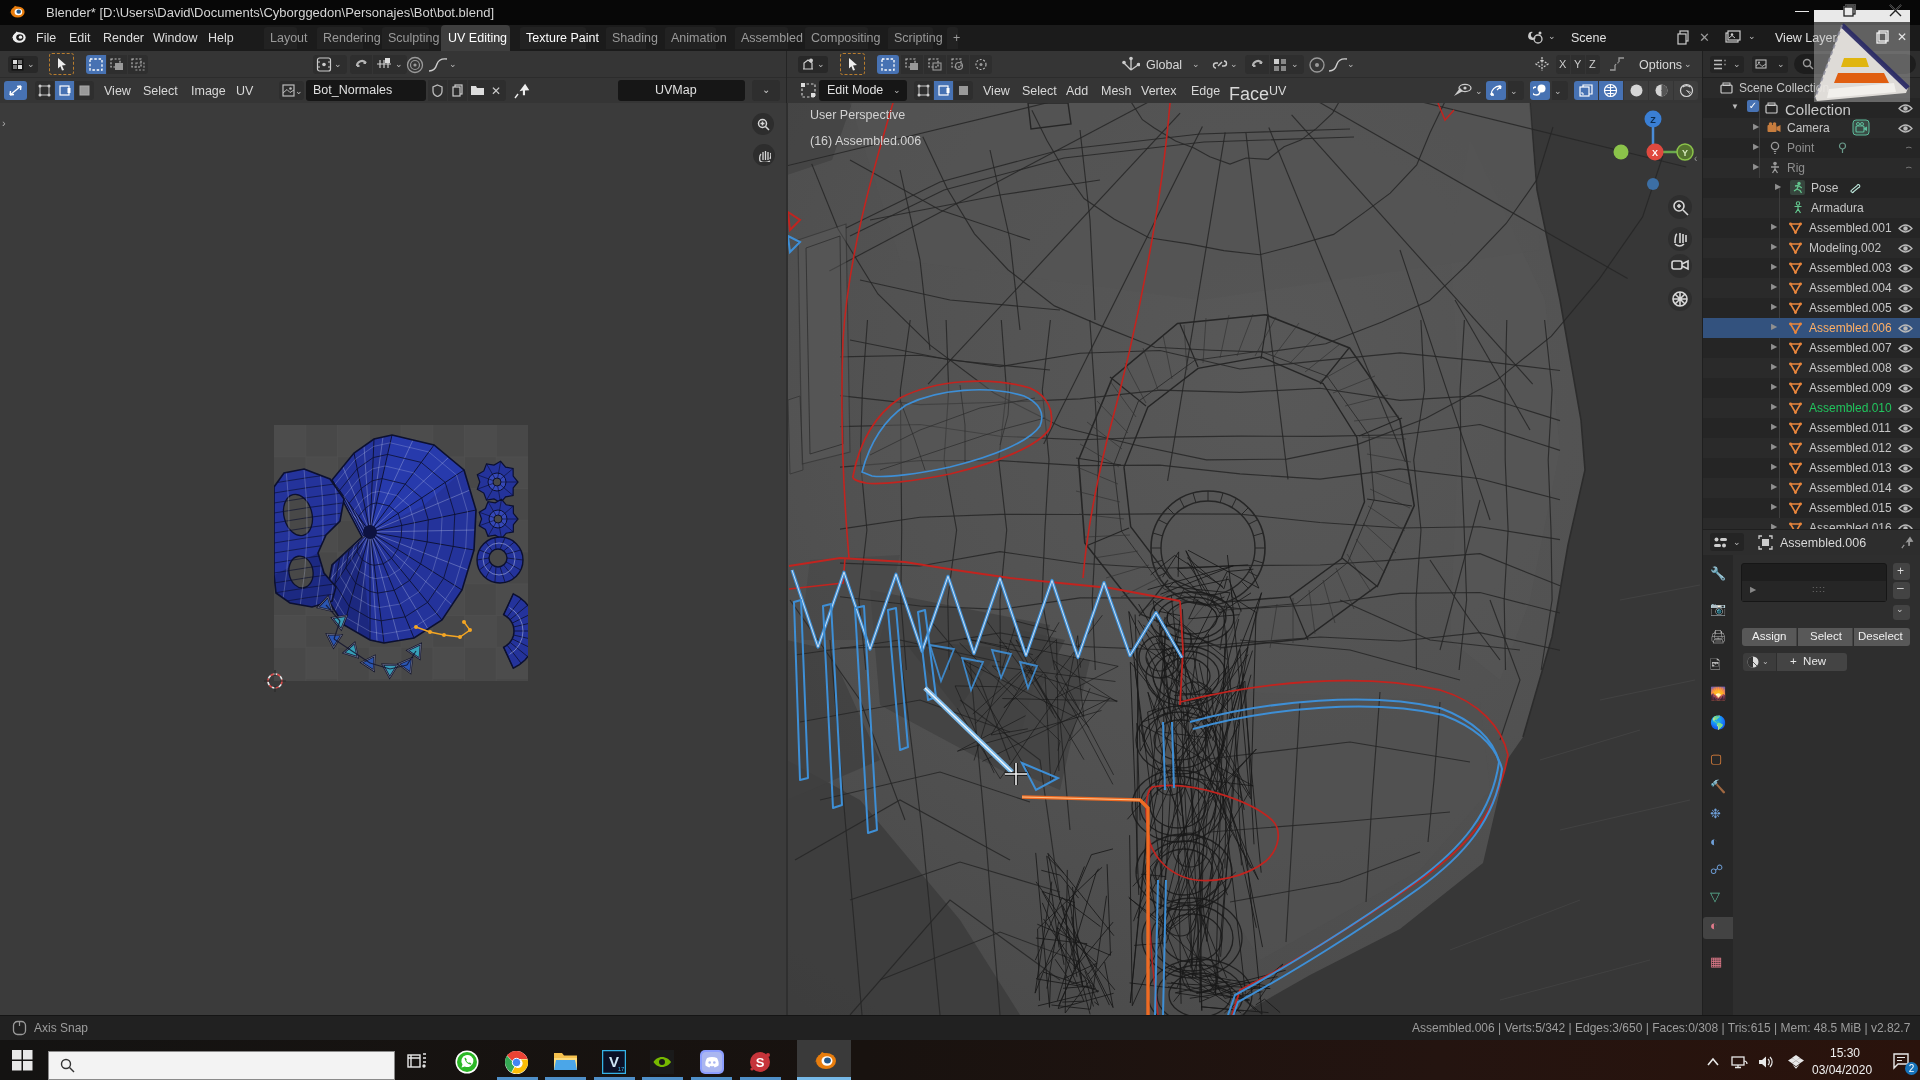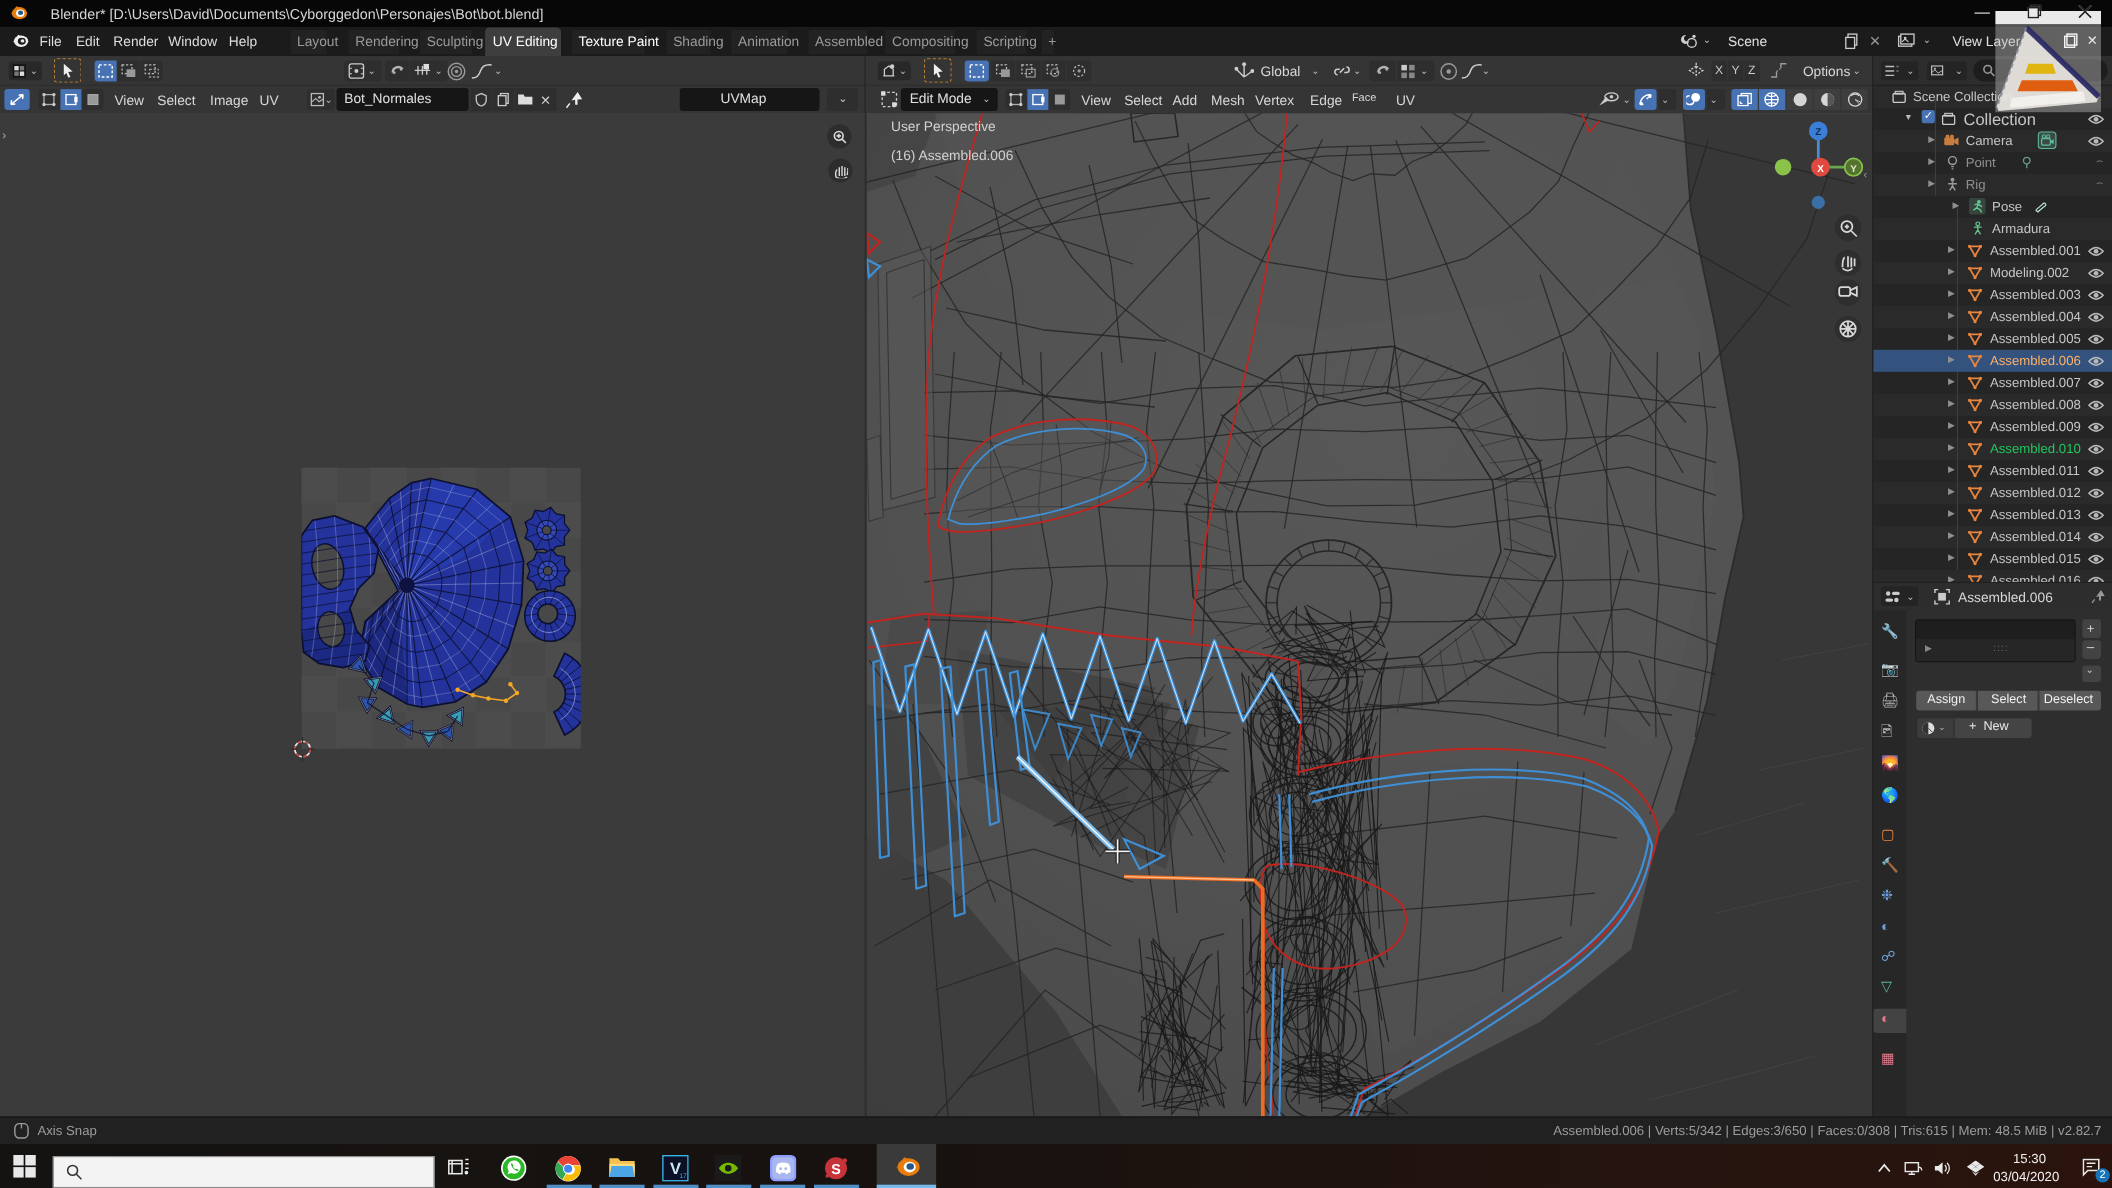--- a/index.html
+++ b/index.html
@@ -305,21 +305,21 @@
 <div class="abs" style="left:954px;top:81px;width:19px;height:19px;background:#2e2e2e;border-radius:0 3px 3px 0"></div>
 <svg class="abs" style="left:957px;top:84px" width="13" height="13" viewBox="0 0 13 13">
     <rect x="2" y="2" width="9" height="9" fill="#999"></rect>
   </svg>
 <span class="abs" style="left:983px;top:84px;font-size:12.5px;color:#d8d8d8">View</span>
 <span class="abs" style="left:1022px;top:84px;font-size:12.5px;color:#d8d8d8">Select</span>
 <span class="abs" style="left:1066px;top:84px;font-size:12.5px;color:#d8d8d8">Add</span>
 <span class="abs" style="left:1101px;top:84px;font-size:12.5px;color:#d8d8d8">Mesh</span>
 <span class="abs" style="left:1141px;top:84px;font-size:12.5px;color:#d8d8d8">Vertex</span>
 <span class="abs" style="left:1191px;top:84px;font-size:12.5px;color:#d8d8d8">Edge</span>
-<span class="abs" style="left:1229px;top:84px;font-size:10px;color:#d8d8d8">Face</span>
+<span class="abs" style="left:1229px;top:84px;font-size:18px;color:#d8d8d8">Face</span>
 <span class="abs" style="left:1269px;top:84px;font-size:12.5px;color:#d8d8d8">UV</span>
 
 <svg class="abs" style="left:1452px;top:83px" width="22" height="15" viewBox="0 0 22 15">
     <path d="M 2,13 L 8,5 L 11,8 Z" fill="#ccc"></path>
     <ellipse cx="13" cy="5" rx="6" ry="3.6" fill="none" stroke="#ccc" stroke-width="1.3"></ellipse>
     <circle cx="13" cy="5" r="1.6" fill="#ccc"></circle>
   </svg>
 <span class="abs" style="left:1475px;top:86px;font-size:9px;color:#bbb">⌄</span>
 <div class="abs" style="left:1486px;top:81px;width:20px;height:19px;background:#4772b3;border-radius:3px"></div>
 <svg class="abs" style="left:1489px;top:84px" width="14" height="13" viewBox="0 0 14 13">

